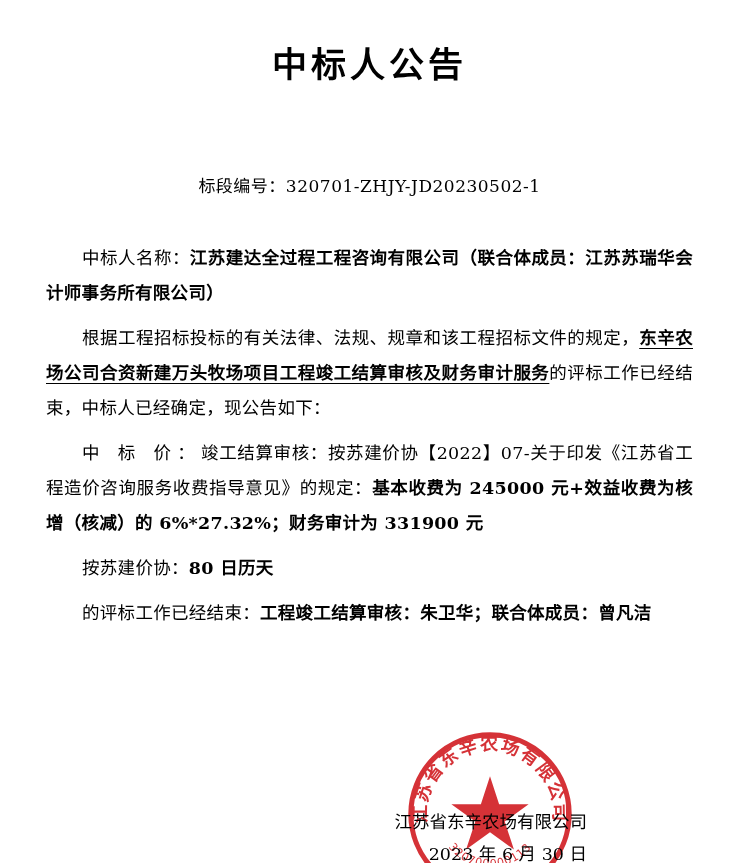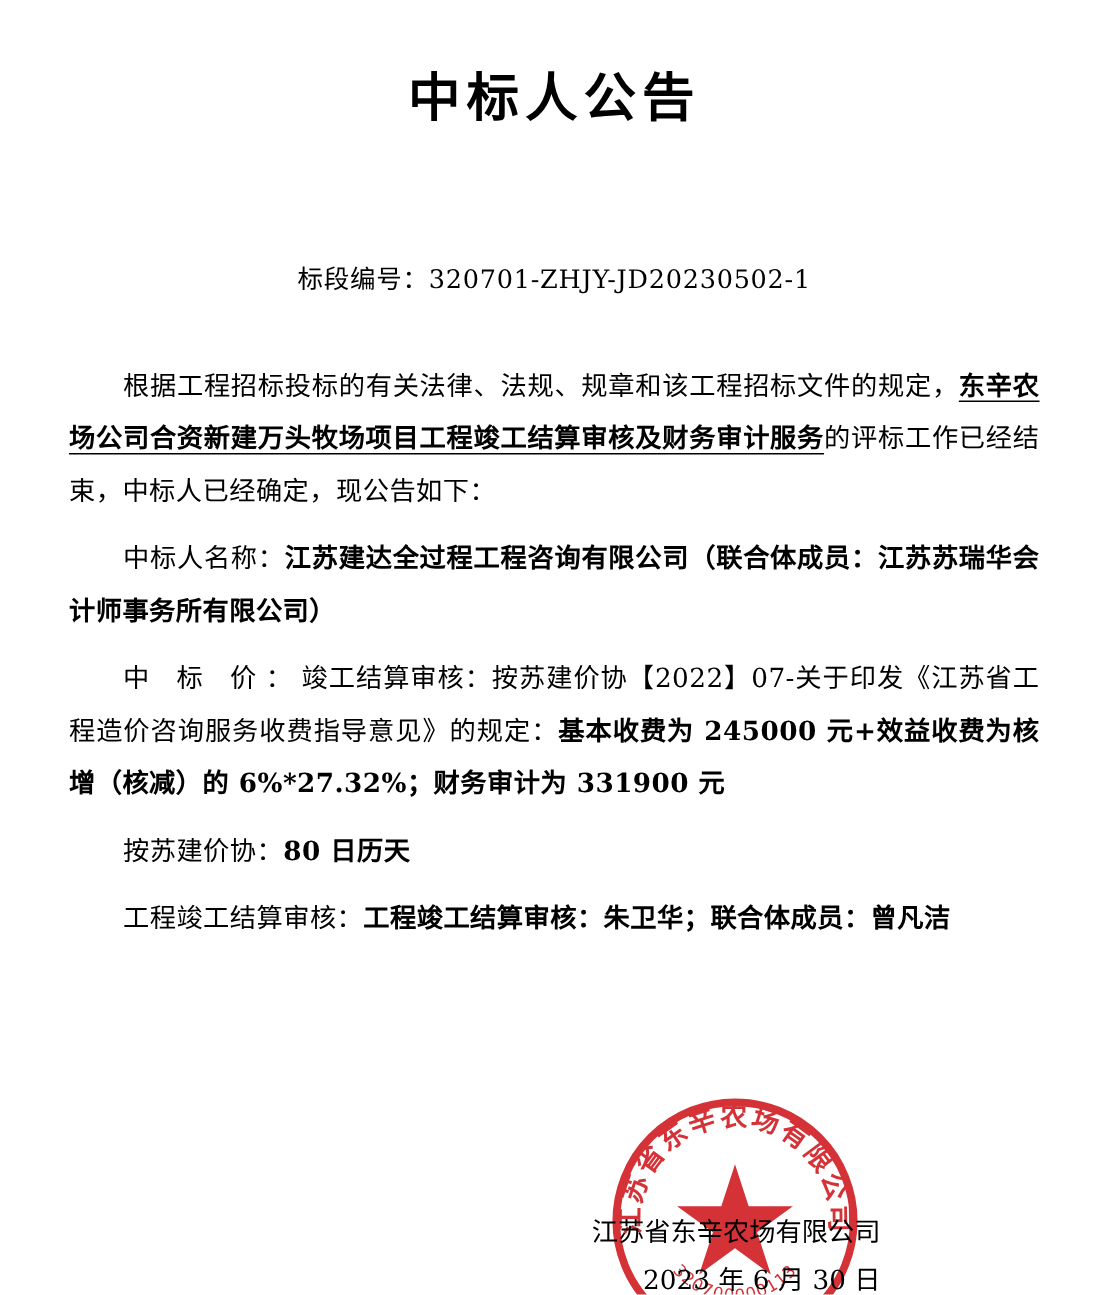--- a/index.html
+++ b/index.html
@@ -95,37 +95,37 @@
 
 <div class="page">
 
   <h1 class="doc-title">中标人公告</h1>
 
   <div class="doc-subtitle">标段编号：320701-ZHJY-JD20230502-1</div>
 
   <div class="body-block">
 
     <p class="para indent">
-      <span>根据工程招标投标的有关法律、法规、规章和该工程招标文件的规定，</span><span class="u">东辛农场公司合资新建万头牧场项目工程竣工结算审核及财务审计服务</span><span>的评标工作已经结束，中标人已经确定，现公告如下：</span>
+      <span>中标人名称：</span><span class="b">江苏建达全过程工程咨询有限公司（联合体成员：江苏苏瑞华会计师事务所有限公司）</span>
     </p>
 
     <p class="para indent">
-      <span>中标人名称：</span><span class="b">江苏建达全过程工程咨询有限公司（联合体成员：江苏苏瑞华会计师事务所有限公司）</span>
+      <span>根据工程招标投标的有关法律、法规、规章和该工程招标文件的规定，</span><span class="u">东辛农场公司合资新建万头牧场项目工程竣工结算审核及财务审计服务</span><span>的评标工作已经结束，中标人已经确定，现公告如下：</span>
     </p>
 
     <p class="para indent">
       <span class="spaced">中 标 价：</span><span>竣工结算审核：按苏建价协【2022】07-关于印发《江苏省工程造价咨询服务收费指导意见》的规定：</span><span class="b">基本收费为 245000 元+效益收费为核增（核减）的 6%*27.32%；财务审计为 331900 元</span>
     </p>
 
     <p class="para indent">
       <span>按苏建价协：</span><span class="b">80 日历天</span>
     </p>
 
     <p class="para indent">
-      <span>工程竣工结算审核：</span><span class="b">工程竣工结算审核：朱卫华；联合体成员：曾凡洁</span>
+      <span>的评标工作已经结束：</span><span class="b">工程竣工结算审核：朱卫华；联合体成员：曾凡洁</span>
     </p>
 
   </div>
 
   <div class="seal-wrap">
     <svg class="seal" viewBox="0 0 200 200" xmlns="http://www.w3.org/2000/svg">
       <defs>
         <path id="arcTop" d="M 26,100 A 74,74 0 0 1 174,100"></path>
         <path id="arcBottom" d="M 38,100 A 62,62 0 0 0 162,100"></path>
       </defs>

